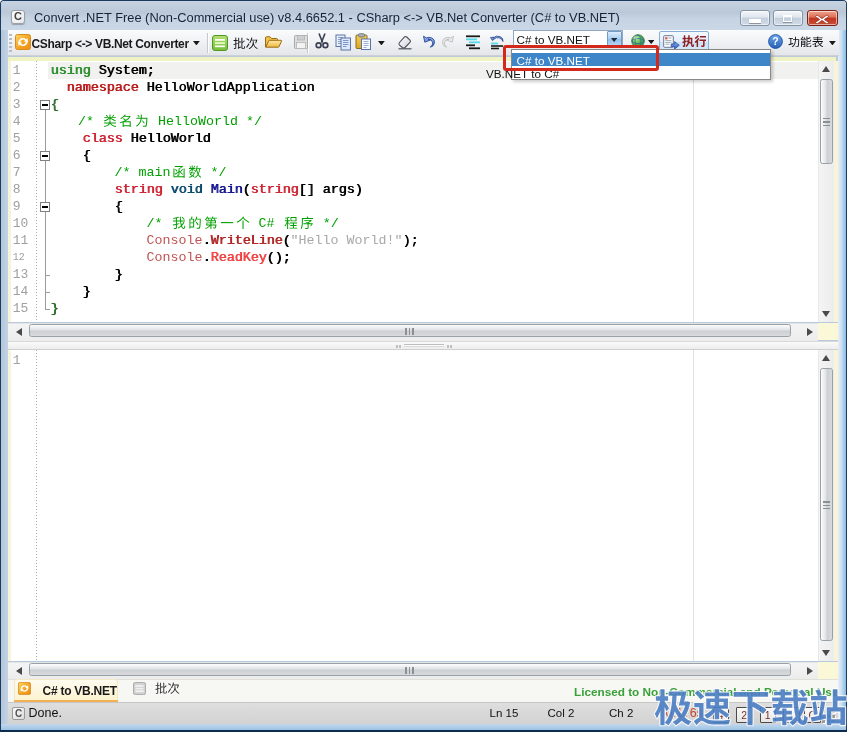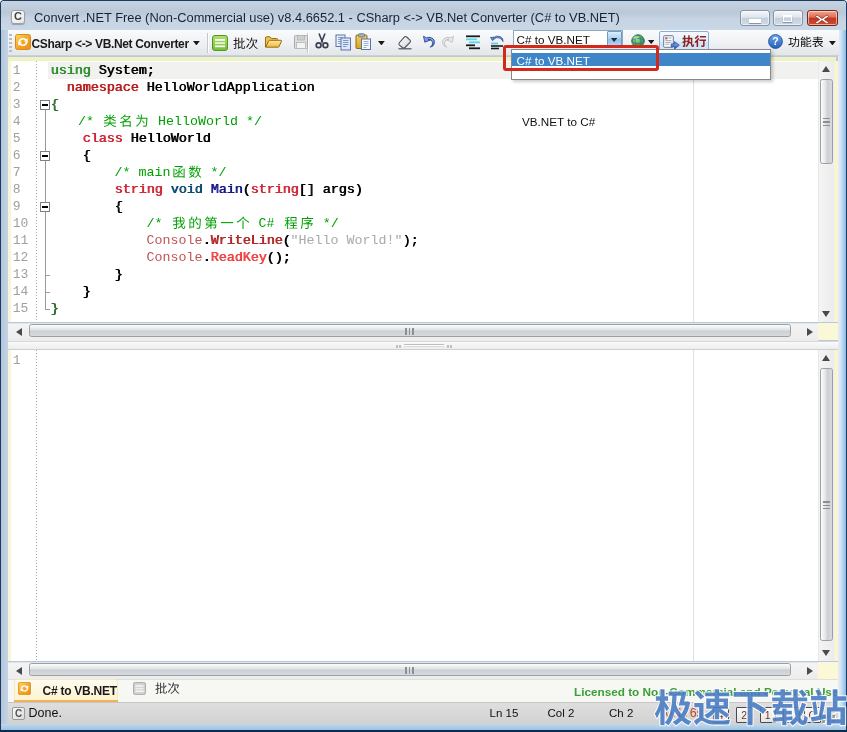--- a/index.html
+++ b/index.html
@@ -264,21 +264,21 @@
 <div class="a" style="left:12.7px;top:79.0px;font-family:'Liberation Mono',monospace;font-size:13px;line-height:17px;color:#a0a0a0;">2</div>
 <div class="a" style="left:12.7px;top:96.0px;font-family:'Liberation Mono',monospace;font-size:13px;line-height:17px;color:#a0a0a0;">3</div>
 <div class="a" style="left:12.7px;top:113.0px;font-family:'Liberation Mono',monospace;font-size:13px;line-height:17px;color:#a0a0a0;">4</div>
 <div class="a" style="left:12.7px;top:130.0px;font-family:'Liberation Mono',monospace;font-size:13px;line-height:17px;color:#a0a0a0;">5</div>
 <div class="a" style="left:12.7px;top:147.0px;font-family:'Liberation Mono',monospace;font-size:13px;line-height:17px;color:#a0a0a0;">6</div>
 <div class="a" style="left:12.7px;top:164.0px;font-family:'Liberation Mono',monospace;font-size:13px;line-height:17px;color:#a0a0a0;">7</div>
 <div class="a" style="left:12.7px;top:181.0px;font-family:'Liberation Mono',monospace;font-size:13px;line-height:17px;color:#a0a0a0;">8</div>
 <div class="a" style="left:12.7px;top:198.0px;font-family:'Liberation Mono',monospace;font-size:13px;line-height:17px;color:#a0a0a0;">9</div>
 <div class="a" style="left:12.7px;top:215.0px;font-family:'Liberation Mono',monospace;font-size:13px;line-height:17px;color:#a0a0a0;">10</div>
 <div class="a" style="left:12.7px;top:232.0px;font-family:'Liberation Mono',monospace;font-size:13px;line-height:17px;color:#a0a0a0;">11</div>
-<div class="a" style="left:12.7px;top:249.0px;font-family:'Liberation Mono',monospace;font-size:13px;line-height:17px;color:#a0a0a0;">12</div>
+<div class="a" style="left:12.7px;top:249.0px;font-family:'Liberation Mono',monospace;font-size:10px;line-height:17px;color:#a0a0a0;">12</div>
 <div class="a" style="left:12.7px;top:266.0px;font-family:'Liberation Mono',monospace;font-size:13px;line-height:17px;color:#a0a0a0;">13</div>
 <div class="a" style="left:12.7px;top:283.0px;font-family:'Liberation Mono',monospace;font-size:13px;line-height:17px;color:#a0a0a0;">14</div>
 <div class="a" style="left:12.7px;top:300.0px;font-family:'Liberation Mono',monospace;font-size:13px;line-height:17px;color:#a0a0a0;">15</div>
 <div class="a" style="left:44.5px;top:109.5px;width:1px;height:199.0px;background:#9a9a9a;"></div>
 <div class="a" style="left:44.5px;top:274.5px;width:5.5px;height:1px;background:#9a9a9a;"></div>
 <div class="a" style="left:44.5px;top:291.5px;width:5.5px;height:1px;background:#9a9a9a;"></div>
 <div class="a" style="left:44.5px;top:308.5px;width:5.5px;height:1px;background:#9a9a9a;"></div>
 <div class="a" style="left:39.5px;top:99.5px;width:10px;height:10px;background:#fff;border:1px solid #808080;"></div>
 <div class="a" style="left:41.5px;top:104.0px;width:6px;height:1.6px;background:#000;"></div>
 <div class="a" style="left:39.5px;top:150.5px;width:10px;height:10px;background:#fff;border:1px solid #808080;"></div>
@@ -380,21 +380,21 @@
 <div class="a" style="left:804px;top:707px;width:16.5px;height:16px;font-size:10.5px;color:#7a3020;text-align:center;line-height:16px;">C</div>
 <div class="a" style="left:832px;top:710px;width:2.5px;height:2.5px;background:#9a9a9a;box-shadow:1px 1px 0 #fff;"></div>
 <div class="a" style="left:827px;top:715px;width:2.5px;height:2.5px;background:#9a9a9a;box-shadow:1px 1px 0 #fff;"></div>
 <div class="a" style="left:832px;top:715px;width:2.5px;height:2.5px;background:#9a9a9a;box-shadow:1px 1px 0 #fff;"></div>
 <div class="a" style="left:822px;top:720px;width:2.5px;height:2.5px;background:#9a9a9a;box-shadow:1px 1px 0 #fff;"></div>
 <div class="a" style="left:827px;top:720px;width:2.5px;height:2.5px;background:#9a9a9a;box-shadow:1px 1px 0 #fff;"></div>
 <div class="a" style="left:832px;top:720px;width:2.5px;height:2.5px;background:#9a9a9a;box-shadow:1px 1px 0 #fff;"></div>
 <div class="a" style="left:511px;top:48.5px;width:259.5px;height:31px;background:#fff;border:1px solid #888;box-shadow:2px 2px 3px rgba(0,0,0,.2);"></div>
 <div class="a" style="left:512px;top:53px;width:257.5px;height:12.8px;background:#3e86c8;"></div>
 <div class="a" style="left:516.5px;top:53.5px;font-size:11.7px;color:#fff;">C# to VB.NET</div>
-<div class="a" style="left:522px;top:66.8px;font-size:11.7px;color:#111;margin-top:48px;">VB.NET to C#</div>
+<div class="a" style="left:486px;top:66.8px;font-size:11.7px;color:#111;">VB.NET to C#</div>
 <div class="a" style="left:503px;top:44.5px;width:155.5px;height:26px;border:3.5px solid #d3281c;border-radius:3px;"></div>
 <svg class="a" style="left:653.5px;top:687.5px;" width="194.0" height="38.5" viewBox="0 0 5039 1000" overflow="visible">
     <path d="M165 30V217H48V328H160C132 449 78 590 18 668C37 700 64 755 75 789C108 739 139 668 165 589V969H274V493C294 534 312 576 323 605L392 525C376 496 299 376 274 344V328H366V217H274V30ZM381 92V202H476C463 509 420 757 278 902C305 917 358 953 376 970C456 878 506 757 538 612C568 667 601 718 639 765C593 812 541 851 483 880C509 897 549 943 566 969C621 939 672 899 719 849C772 897 831 936 897 966C915 937 951 891 976 869C908 842 847 804 793 757C861 655 913 527 942 373L869 345L849 349H783C805 268 828 174 846 92ZM588 202H707C687 292 663 385 641 452H809C787 536 754 610 712 673C651 600 603 513 570 420C578 351 584 279 588 202Z" transform="translate(0,0)" fill="none" stroke="#ffffff" stroke-width="54" stroke-linejoin="round" opacity="0.88"></path>
     <path d="M46 128C101 180 170 252 200 300L297 226C263 179 191 111 136 63ZM279 389H38V500H164V766C120 786 71 821 25 864L98 967C143 911 195 852 230 852C255 852 288 879 335 902C410 940 497 951 617 951C715 951 875 945 941 940C943 908 960 854 973 823C876 837 723 845 621 845C515 845 422 838 355 805C322 789 299 774 279 763ZM459 364H569V450H459ZM685 364H798V450H685ZM569 32V117H321V217H569V272H349V541H517C463 607 379 669 296 701C321 723 355 765 372 792C444 756 514 696 569 627V809H685V632C759 680 832 735 872 777L945 695C897 649 807 589 724 541H914V272H685V217H947V117H685V32Z" transform="translate(1008,0)" fill="none" stroke="#ffffff" stroke-width="54" stroke-linejoin="round" opacity="0.88"></path>
     <path d="M52 104V225H415V967H544V489C646 547 760 620 818 673L907 563C830 500 674 413 565 359L544 384V225H949V104Z" transform="translate(2016,0)" fill="none" stroke="#ffffff" stroke-width="54" stroke-linejoin="round" opacity="0.88"></path>
     <path d="M736 95C777 138 827 198 848 238L941 177C918 138 865 80 823 40ZM55 770 65 877 307 856V966H418V846L573 831L574 735L418 746V690H557L558 591H418V532H307V591H213C230 566 248 539 265 510H570V417H316L342 361L267 341H600C609 494 625 634 655 741C610 802 558 853 499 894C527 915 562 951 579 977C624 943 664 903 701 860C735 923 780 960 838 960C921 960 955 919 972 763C944 752 905 726 882 700C877 805 867 846 848 846C821 846 797 813 778 756C841 656 890 541 926 414L820 385C800 461 773 533 741 599C729 524 720 436 715 341H957V248H711C709 178 709 106 711 32H592C592 105 593 178 596 248H378V190H543V98H378V31H264V98H96V190H264V248H46V341H221C213 367 203 393 192 417H60V510H146C135 529 126 543 120 551C103 578 87 596 68 600C82 629 99 683 105 705C114 696 150 690 188 690H307V754Z" transform="translate(3023,0)" fill="none" stroke="#ffffff" stroke-width="54" stroke-linejoin="round" opacity="0.88"></path>
     <path d="M81 369C100 474 118 612 121 703L219 683C213 591 195 458 174 352ZM160 64C183 108 207 165 219 206H48V316H450V206H248L329 179C317 140 291 80 264 35ZM304 344C295 460 272 619 247 719C169 736 96 751 40 761L66 879C172 854 311 822 440 791L428 680L346 698C371 602 396 472 415 362ZM457 501V968H574V921H811V964H934V501H735V328H968V214H735V30H612V501ZM574 810V613H811V810Z" transform="translate(4031,0)" fill="none" stroke="#ffffff" stroke-width="54" stroke-linejoin="round" opacity="0.88"></path>
     <path d="M165 30V217H48V328H160C132 449 78 590 18 668C37 700 64 755 75 789C108 739 139 668 165 589V969H274V493C294 534 312 576 323 605L392 525C376 496 299 376 274 344V328H366V217H274V30ZM381 92V202H476C463 509 420 757 278 902C305 917 358 953 376 970C456 878 506 757 538 612C568 667 601 718 639 765C593 812 541 851 483 880C509 897 549 943 566 969C621 939 672 899 719 849C772 897 831 936 897 966C915 937 951 891 976 869C908 842 847 804 793 757C861 655 913 527 942 373L869 345L849 349H783C805 268 828 174 846 92ZM588 202H707C687 292 663 385 641 452H809C787 536 754 610 712 673C651 600 603 513 570 420C578 351 584 279 588 202Z" transform="translate(0,0)" fill="#4a7cc2" opacity="0.9"></path>
     <path d="M46 128C101 180 170 252 200 300L297 226C263 179 191 111 136 63ZM279 389H38V500H164V766C120 786 71 821 25 864L98 967C143 911 195 852 230 852C255 852 288 879 335 902C410 940 497 951 617 951C715 951 875 945 941 940C943 908 960 854 973 823C876 837 723 845 621 845C515 845 422 838 355 805C322 789 299 774 279 763ZM459 364H569V450H459ZM685 364H798V450H685ZM569 32V117H321V217H569V272H349V541H517C463 607 379 669 296 701C321 723 355 765 372 792C444 756 514 696 569 627V809H685V632C759 680 832 735 872 777L945 695C897 649 807 589 724 541H914V272H685V217H947V117H685V32Z" transform="translate(1008,0)" fill="#4a7cc2" opacity="0.9"></path>
     <path d="M52 104V225H415V967H544V489C646 547 760 620 818 673L907 563C830 500 674 413 565 359L544 384V225H949V104Z" transform="translate(2016,0)" fill="#4a7cc2" opacity="0.9"></path>

